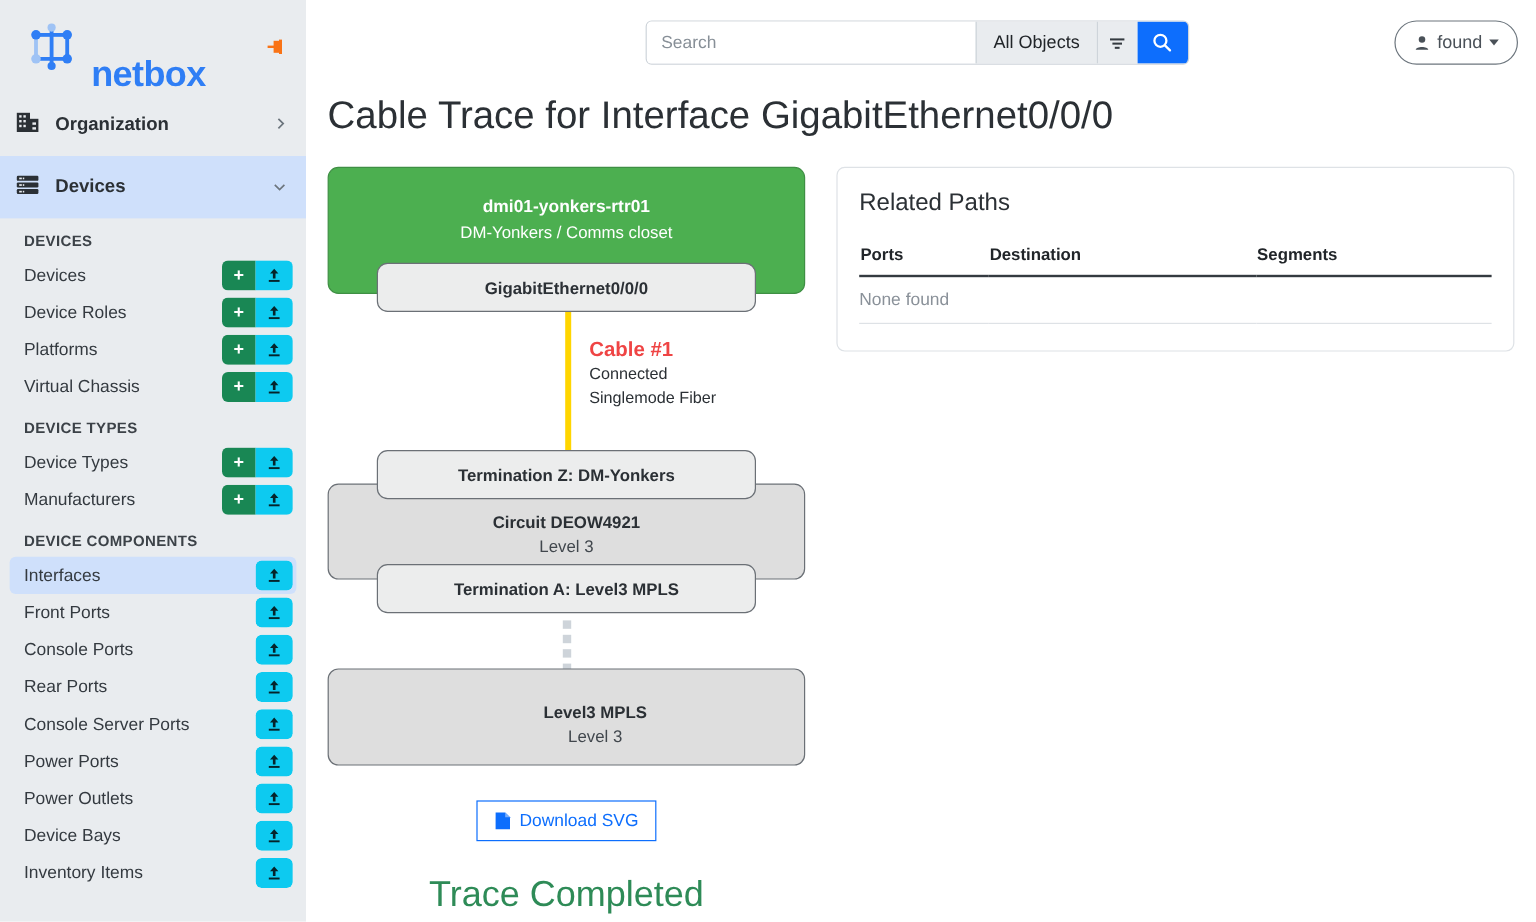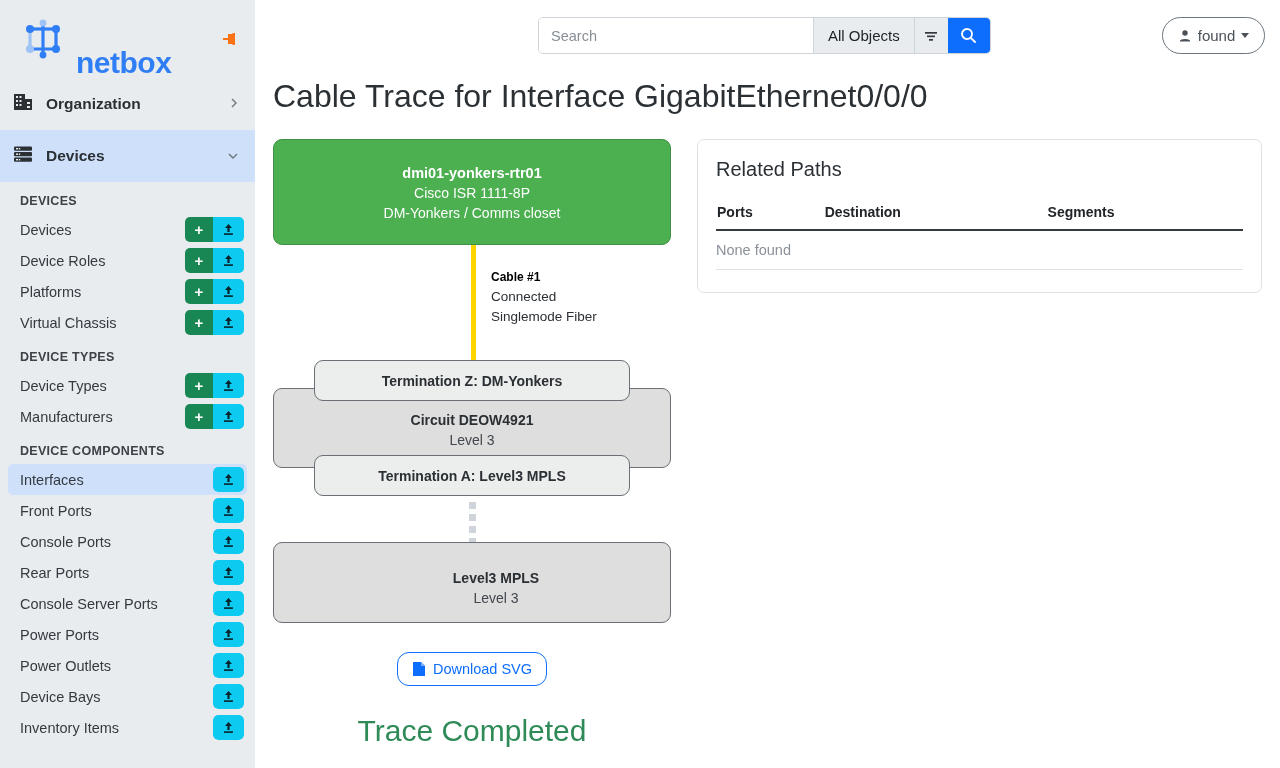--- a/index.html
+++ b/index.html
@@ -145,21 +145,21 @@
     position: relative; z-index: 3;
   }
   .iface { margin-top: -26px; }
 
   .cable-zone { position: relative; height: 115px; }
   .cable-line {
     position: absolute; left: 198px; top: 0; width: 5px; height: 115px;
     background: #ffd500;
   }
   .cable-text { position: absolute; left: 218px; top: 22px; text-align: left; }
-  .cable-text .c1 { font-size: 12px; font-weight: 700; line-height: 20px; color:#000000; }
+  .cable-text .c1 { font-size: 17px; font-weight: 700; line-height: 20px; color:#ef4444; }
   .cable-text .c2, .cable-text .c3 { font-size: 13.5px; line-height: 20px; color:#2b3035; }
 
   .circuit-wrap { position: relative; height: 136px; }
   .circuit-box {
     position: absolute; left: 0; top: 28px;
     width: 398px; height: 80px;
     background: #dedede; border: 1px solid #6b7076; border-radius: 9px;
     z-index: 1;
   }
   .circuit-label {
@@ -184,21 +184,21 @@
     background: #dedede; border: 1px solid #6b7076; border-radius: 9px;
     padding-top: 25px;
     padding-left: 48px;
   }
   .node-end .e1 { font-size: 14px; font-weight: 700; line-height: 20px; color:#2b3035; }
   .node-end .e2 { font-size: 14px; line-height: 20px; color:#41474d; }
 
   .dl-wrap { text-align: center; margin-top: 29px; }
   .dl-btn {
     display: inline-flex; align-items: center; gap: 7px;
-    border: 1px solid #0d6efd; border-radius: 12px;
+    border: 1px solid #0d6efd; border-radius: 0;
     padding: 8px 14px; background: #fff;
     color: #0d6efd; font-size: 14.5px; cursor: pointer;
     font-family: "Liberation Sans", sans-serif;
   }
   .trace-done {
     text-align: center; margin-top: 28px;
     font-size: 30px; color: #2e8b57; font-weight: 400;
   }
 
   
@@ -505,24 +505,26 @@
   </div>
 
   <h1 class="page-title">Cable Trace for Interface GigabitEthernet0/0/0</h1>
 
   <div class="content">
 
     <div class="trace-col">
 
       <div class="node node-device">
         <div class="l1">dmi01-yonkers-rtr01</div>
-        <div class="l2">Cisco ISR 1111-8P</div>
         <div class="l3">DM-Yonkers / Comms closet</div>
       </div>
 
+      <div class="term iface">
+        <span>GigabitEthernet0/0/0</span>
+      </div>
 
       <div class="cable-zone">
         <div class="cable-line"></div>
         <div class="cable-text">
           <div class="c1">Cable #1</div>
           <div class="c2">Connected</div>
           <div class="c3">Singlemode Fiber</div>
         </div>
       </div>
 

